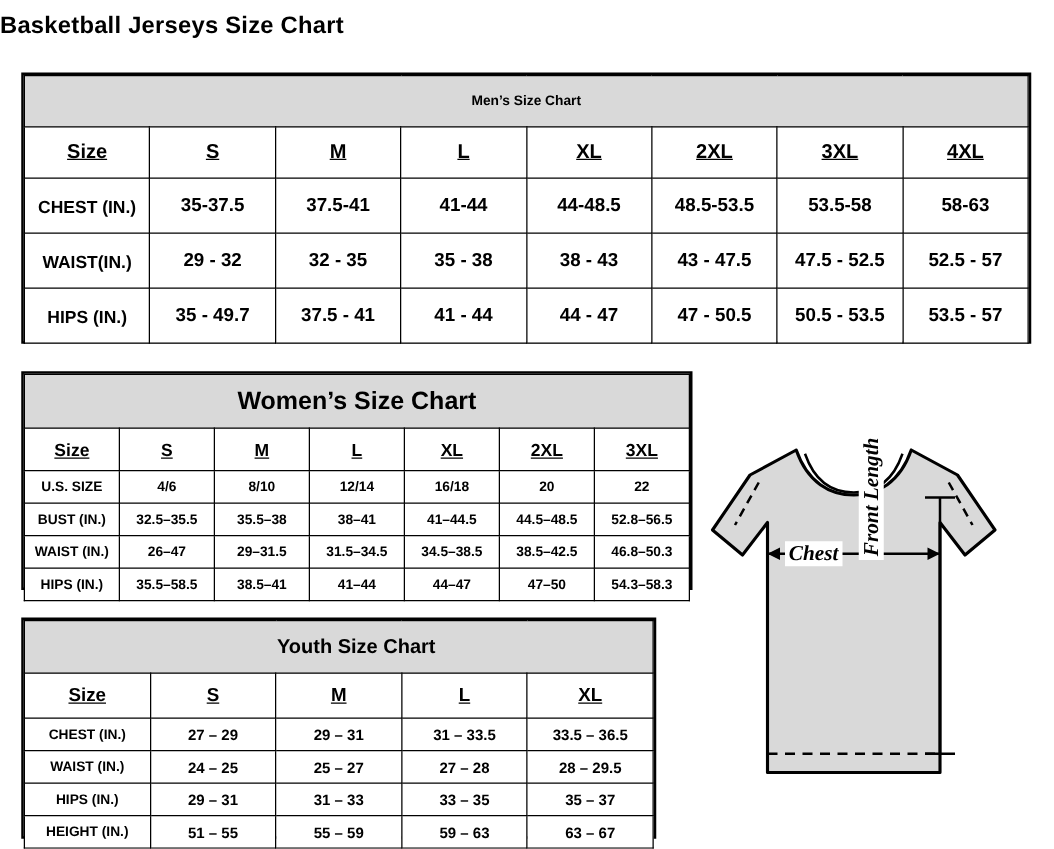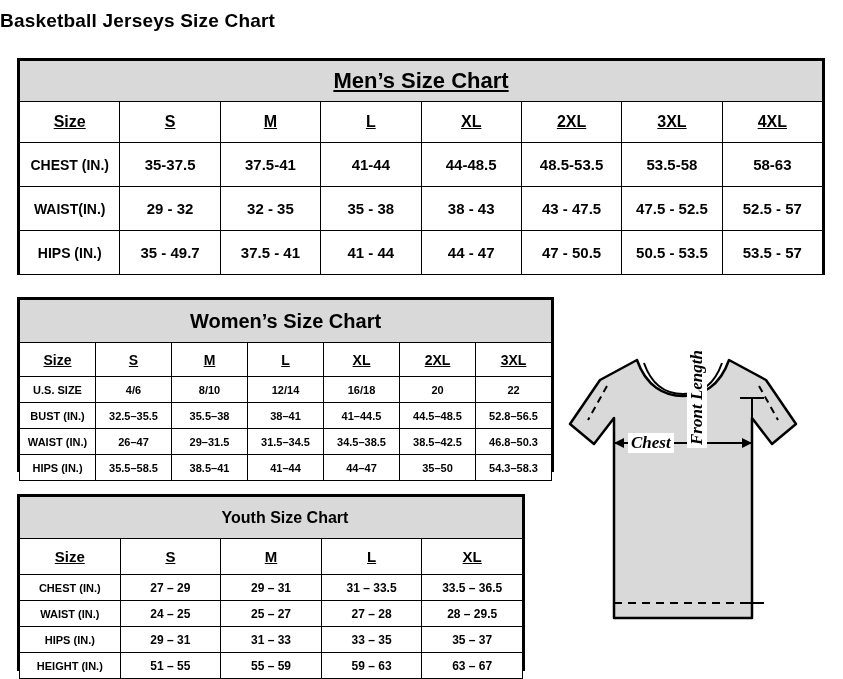--- a/index.html
+++ b/index.html
@@ -54,21 +54,21 @@
     height: 32px;
     text-decoration: underline;
   }
   
   #mens-chart {
     left: 17px;
     top: 58px;
     width: 808px;
     height: 217px;
   }
-  #mens-chart .caption-cell { font-size: 22px; height: 40px; text-decoration: underline; }
+  #mens-chart .caption-cell { font-size: 11px; height: 40px; }
   #mens-chart .hdr-cell { font-size: 16px; height: 40px; }
   #mens-chart td.row-label { font-size: 14px; height: 43px; }
   #mens-chart td.val { font-size: 15px; height: 43px; }
   
   #womens-chart {
     left: 17px;
     top: 297px;
     width: 537px;
     height: 175px;
   }
@@ -215,21 +215,21 @@
         <td class="val">34.5–38.5</td>
         <td class="val">38.5–42.5</td>
         <td class="val">46.8–50.3</td>
       </tr>
       <tr>
         <td class="row-label">HIPS  (IN.)</td>
         <td class="val">35.5–58.5</td>
         <td class="val">38.5–41</td>
         <td class="val">41–44</td>
         <td class="val">44–47</td>
-        <td class="val">35–50</td>
+        <td class="val">47–50</td>
         <td class="val">54.3–58.3</td>
       </tr>
     </tbody>
   </table>
 </div>
 
 <div class="chart-block" id="youth-chart">
   <table class="size-table">
     <tbody>
       <tr>

